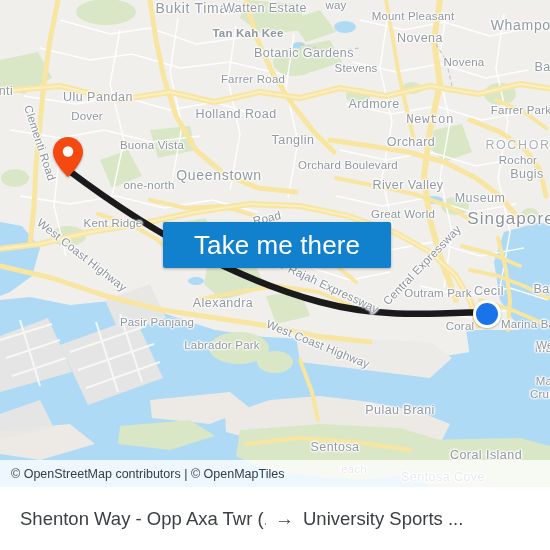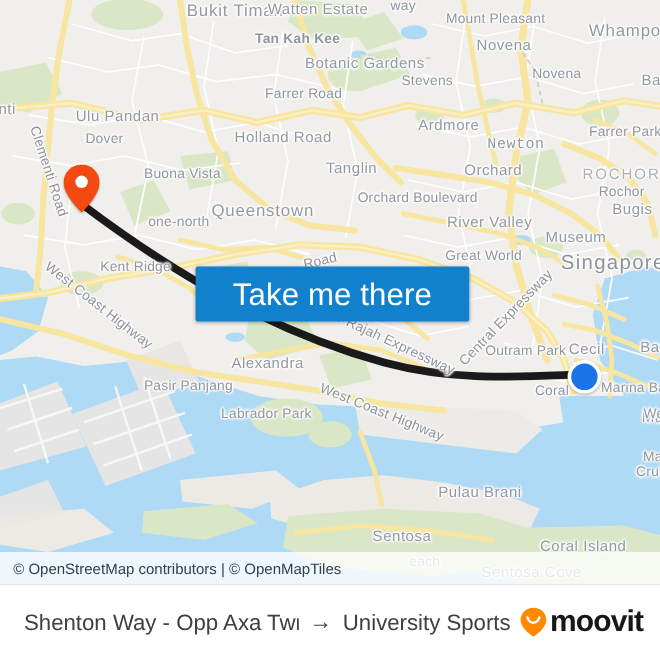--- a/index.html
+++ b/index.html
@@ -407,23 +407,15 @@
       <span id="attribution-text">© OpenStreetMap contributors | © OpenMapTiles</span>
     </div>
   </div>
 
   <div id="footer">
     <div id="route-summary">
       <span id="origin-name" class="stop-name">Shenton Way - Opp Axa Twr (...</span>
       <span id="route-arrow">→</span>
       <span id="dest-name" class="stop-name">University Sports ...</span>
     </div>
-    <div id="brand-logo">
-      <svg width="23" height="25" viewBox="0 0 23 25">
-        <path d="M11.5 0.5 C5.4 0.5 0.8 5 0.8 10.6 C0.8 18 11.5 24.5 11.5 24.5
-                 C11.5 24.5 22.2 18 22.2 10.6 C22.2 5 17.6 0.5 11.5 0.5 Z" fill="#FF8A00"></path>
-        <path d="M6.6 8.6 C6.6 8.6 8.0 13.0 11.5 13.0 C15.0 13.0 16.4 8.6 16.4 8.6" stroke="#ffffff" stroke-width="2.1" fill="none" stroke-linecap="round"></path>
-      </svg>
-      <span id="brand-name">moovit</span>
-    </div>
   </div>
 
 </div>
 
 </body></html>

